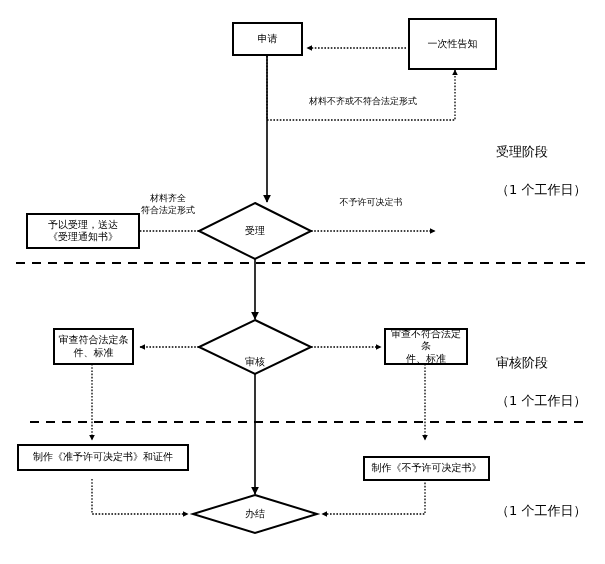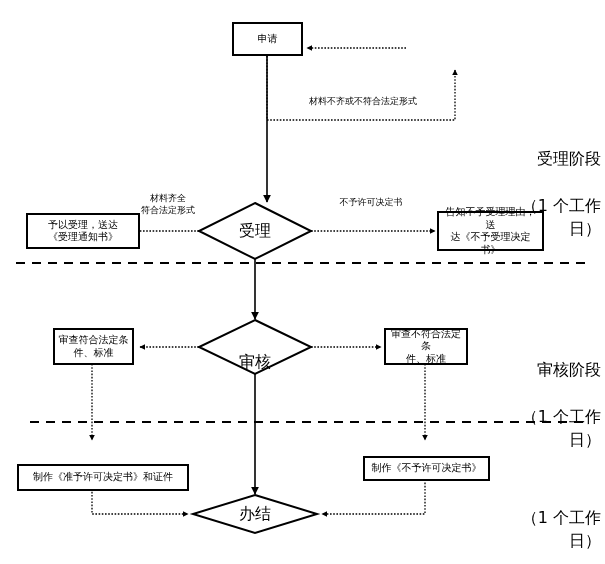--- a/index.html
+++ b/index.html
@@ -37,37 +37,37 @@
     white-space: pre-line;
   }
   .box {
     border: 2px solid #000000;
     background: #ffffff;
     font-size: 10px;
     padding: 1px 2px;
   }
   .diamond-label {
     background: transparent;
-    font-size: 16px;
+    font-size: 10px;
   }
   .edge-label {
     position: absolute;
     color: #000000;
     font-size: 9px;
     line-height: 1.3;
     text-align: center;
     white-space: pre-line;
     background: transparent;
   }
   .stage-label {
     position: absolute;
     color: #000000;
-    font-size: 16px;
+    font-size: 13px;
     line-height: 1.45;
-    text-align: right;
+    text-align: left;
     white-space: pre-line;
   }
 </style>
 </head>
 <body>
 
 <div id="flow-root">
 
   <svg id="flow-svg" viewBox="0 0 605 564" xmlns="http://www.w3.org/2000/svg">
     <defs>
@@ -112,50 +112,49 @@
 
     <polyline points="92,479 92,514 188,514" fill="none" stroke="#000000" stroke-width="1.3" stroke-dasharray="1.6,1.6" marker-end="url(#arrow-dot)"></polyline>
 
     <polyline points="425,473 425,514 322,514" fill="none" stroke="#000000" stroke-width="1.3" stroke-dasharray="1.6,1.6" marker-end="url(#arrow-dot)"></polyline>
   </svg>
 
   <div class="node box" style="left:232px; top:22px; width:71px; height:34px;">
     <span>申请</span>
   </div>
 
+  <div class="node box" style="left:408px; top:18px; width:89px; height:52px;">
+    <span>一次性告知</span>
+  </div>
 
   <div class="node diamond-label" style="left:225px; top:221px; width:60px; height:20px;">
     <span>受理</span>
   </div>
 
   <div class="node box" style="left:26px; top:213px; width:114px; height:36px;">
     <span>予以受理，送达
 《受理通知书》</span>
   </div>
 
-  <div class="node box" style="left:437px; top:211px; width:107px; height:40px;">
-    <span>告知不予受理理由，送
-达《不予受理决定书》</span>
-  </div>
 
   <div class="node diamond-label" style="left:225px; top:352px; width:60px; height:20px;">
     <span>审核</span>
   </div>
 
   <div class="node box" style="left:53px; top:328px; width:81px; height:37px;">
     <span>审查符合法定条
 件、标准</span>
   </div>
 
   <div class="node box" style="left:384px; top:328px; width:84px; height:37px;">
     <span>审查不符合法定条
 件、标准</span>
   </div>
 
-  <div class="node box" style="left:17px; top:464px; width:172px; height:27px;">
+  <div class="node box" style="left:17px; top:444px; width:172px; height:27px;">
     <span>制作《准予许可决定书》和证件</span>
   </div>
 
   <div class="node box" style="left:363px; top:448px; width:127px; height:25px;margin-top:8px;">
     <span>制作《不予许可决定书》</span>
   </div>
 
   <div class="node diamond-label" style="left:225px; top:504px; width:60px; height:20px;">
     <span>办结</span>
   </div>

